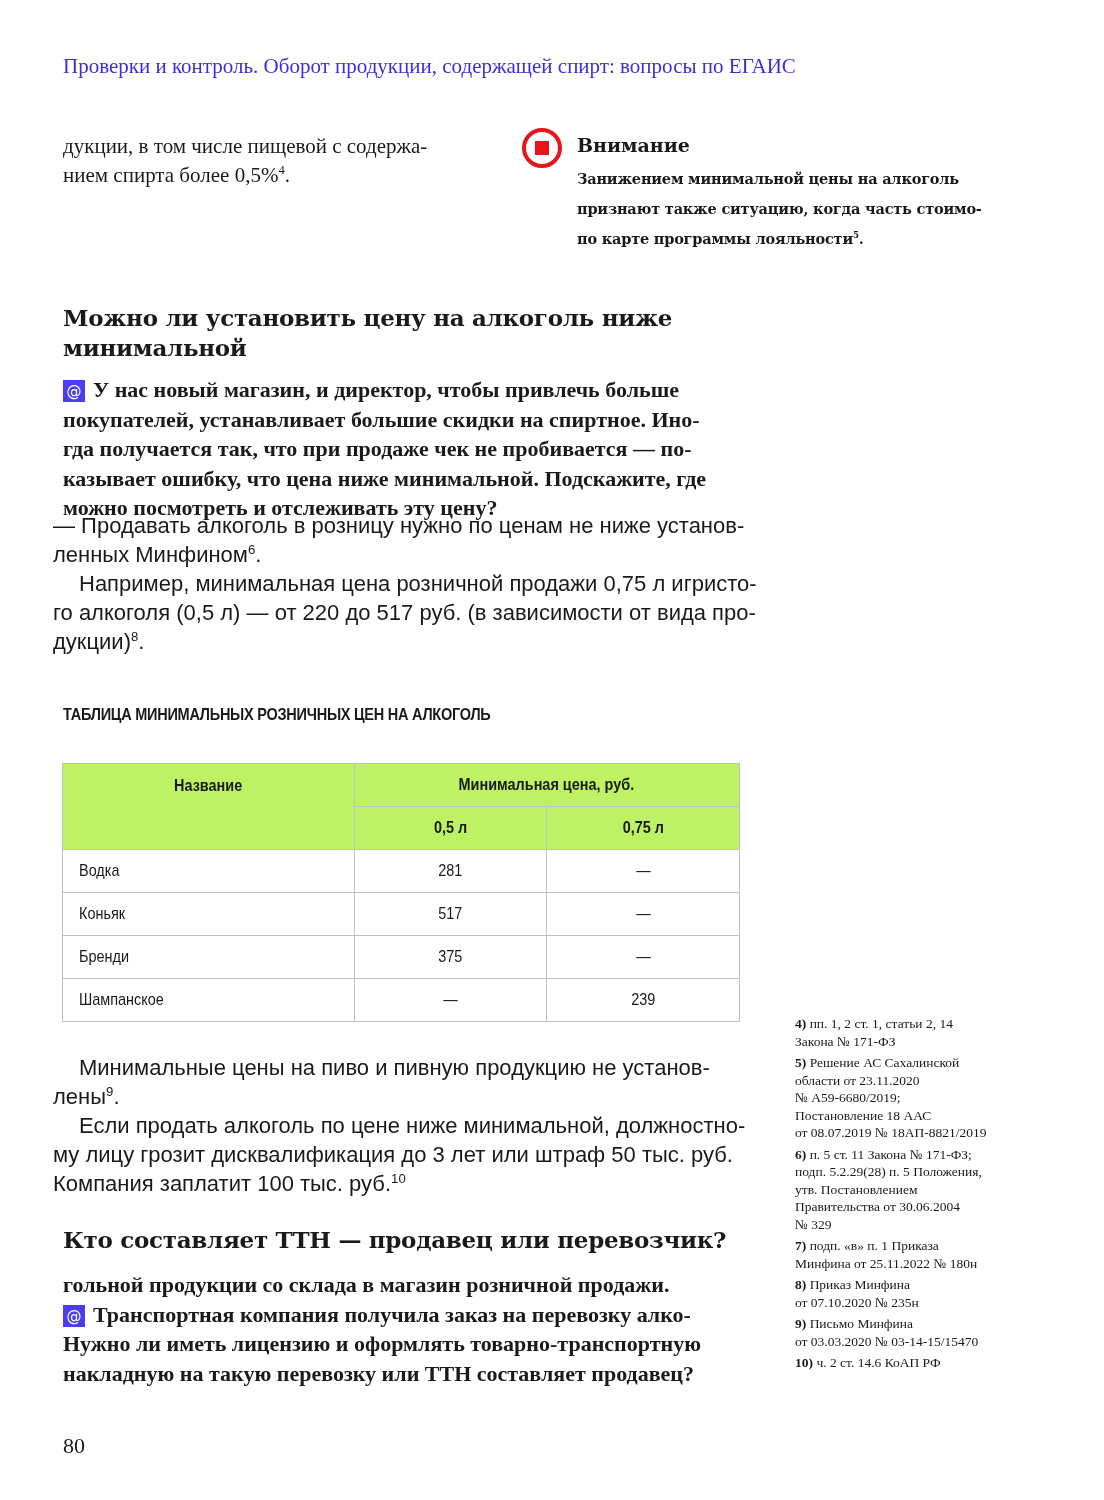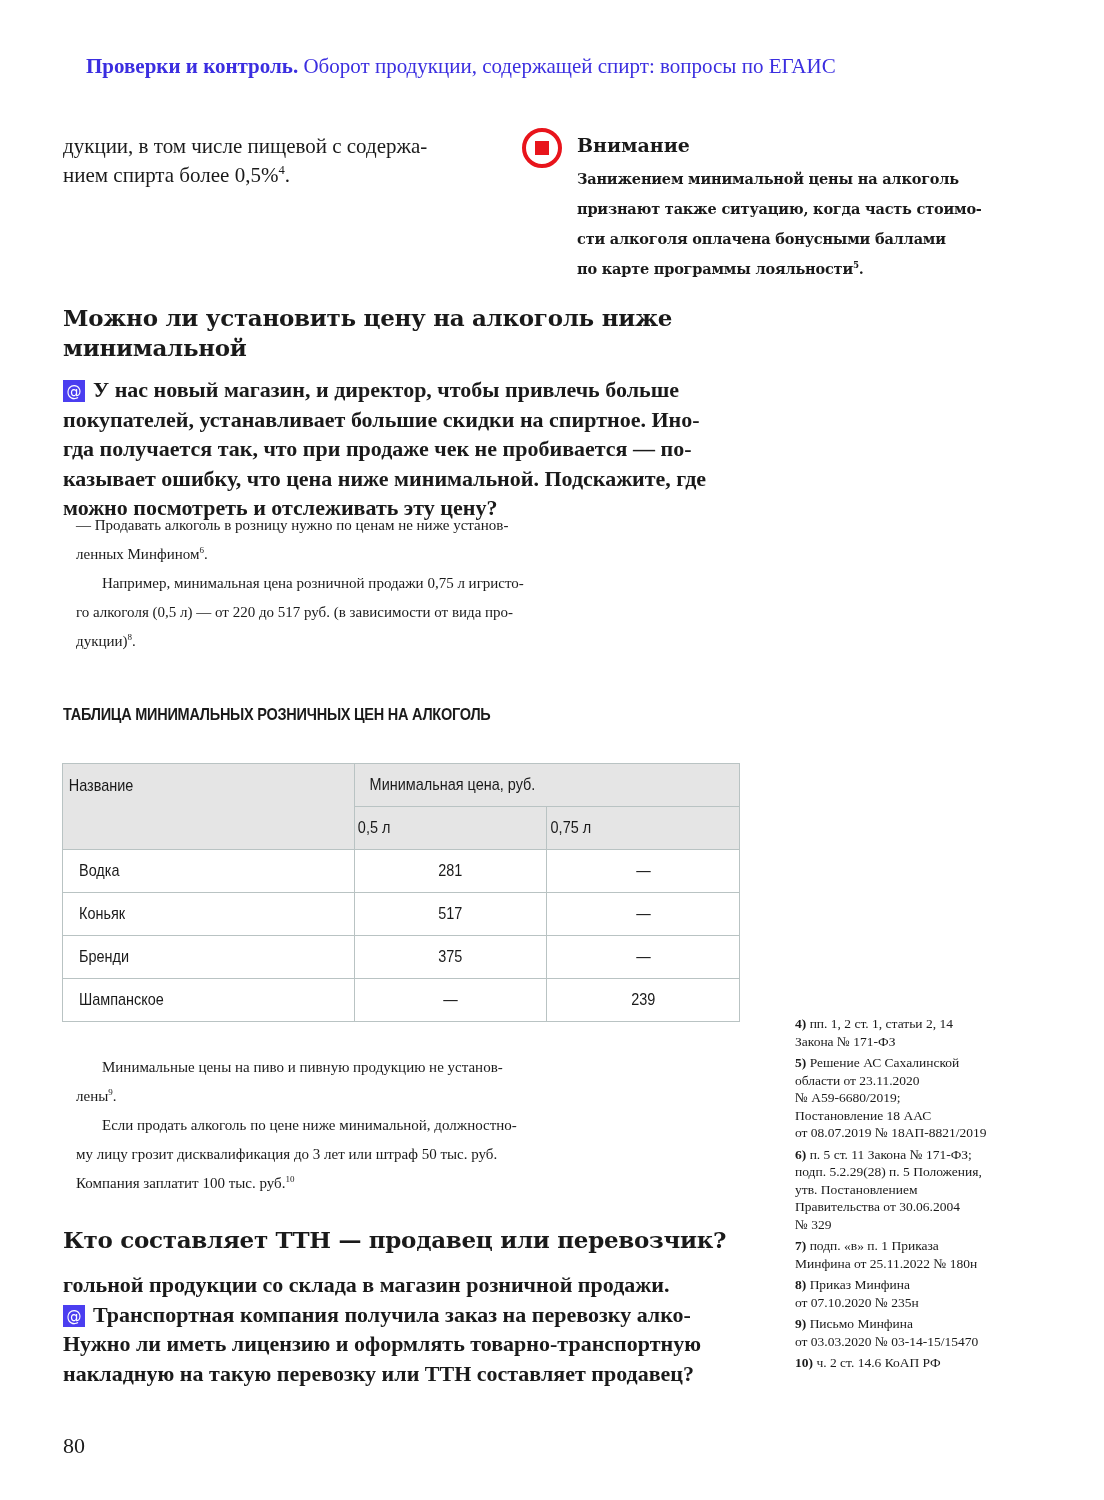--- a/index.html
+++ b/index.html
@@ -1,47 +1,47 @@
 <!DOCTYPE html>
 <html><head>
 <meta charset="utf-8">
 <style>
   * { box-sizing: border-box; margin: 0; padding: 0; }
   html, body { width: 1104px; height: 1500px; background: #ffffff; }
   body { position: relative; font-family: "DejaVu Serif", "Liberation Serif", serif; color: #1a1a1a; overflow: hidden; }
 
   .running-head { position: absolute; left: 63px; top: 54px; font-family: "Liberation Serif", serif; font-size: 21px; color: #3b2ee0; white-space: nowrap; }
-  .running-head .rh-bold { font-weight: bold; margin-left: 23px; }
+  .running-head .rh-bold { font-weight: normal; }
 
   .intro { position: absolute; left: 63px; top: 132px; width: 420px; font-family: "Liberation Serif", serif; font-size: 21px; line-height: 29px; }
   .intro p.indent { text-indent: 26px; }
   sup { font-size: 60%; vertical-align: super; line-height: 0; }
 
   .attention { position: absolute; left: 522px; top: 128px; width: 490px; }
   .attention .att-icon { position: absolute; left: 0; top: 0; width: 40px; height: 40px; border: 4px solid #e8141b; border-radius: 50%; }
   .attention .att-icon::after { content: ""; position: absolute; left: 9px; top: 9px; width: 14px; height: 14px; background: #e8141b; }
   .attention .att-title { position: absolute; left: 55px; top: 6px; font-family: "DejaVu Serif", serif; font-weight: bold; font-size: 19px; text-align: center; }
   .attention .att-body { position: absolute; left: 55px; top: 36px; width: 440px; font-family: "DejaVu Serif", serif; font-weight: bold; font-size: 14.5px; line-height: 30px; letter-spacing: -0.2px; }
   .att-body .line { display: block; white-space: nowrap; }
 
   .h2 { position: absolute; left: 63px; font-family: "DejaVu Serif", serif; font-weight: bold; font-size: 23px; line-height: 30px; letter-spacing: -0.3px; }
 
   .question { position: absolute; left: 63px; width: 680px; font-family: "Liberation Serif", serif; font-weight: bold; font-size: 22px; line-height: 29.5px; }
   .question .line { display: block; white-space: nowrap; }
   .q-icon { display: inline-block; width: 22px; height: 22px; background: #4b3ef0; color: #fff; font-family: "DejaVu Sans", sans-serif; font-size: 15px; font-weight: normal; line-height: 22px; text-align: center; vertical-align: 1px; margin-right: 8px; }
 
-  .body-text { position: absolute; left: 76px; width: 680px; font-family: Liberation Serif, serif; font-size: 15px; line-height: 29px; }
+  .body-text { position: absolute; left: 53px; width: 680px; font-family: Liberation Sans, sans-serif; font-size: 22px; line-height: 29px; }
   .body-text .line { display: block; white-space: nowrap; }
   .body-text .ind { padding-left: 26px; }
 
   .table-caption { position: absolute; left: 63px; top: 705px; font-family: "Liberation Sans", sans-serif; font-weight: bold; font-size: 16.5px; letter-spacing: -0.3px; transform: scaleX(0.88); transform-origin: left; }
 
   table.prices { position: absolute; left: 62px; top: 763px; width: 678px; border-collapse: collapse; font-family: "Liberation Sans", sans-serif; font-size: 17px; }
   table.prices td, table.prices th { border: 1px solid #b9c3c3; height: 43px; }
-  table.prices th { background: #e5e5e5; font-weight: normal; text-align: left; }
+  table.prices th { background: #bef264; font-weight: bold; text-align: center; }
   table.prices td { text-align: center; }
   table.prices td.name { text-align: left; padding-left: 16px; }
   .cond { display: inline-block; transform: scaleX(0.85); }
 
   .footnotes { position: absolute; left: 795px; top: 1015px; width: 240px; font-family: "Liberation Serif", serif; font-size: 13.5px; line-height: 17.5px; }
   .footnotes .fn { margin-bottom: 4px; }
   .footnotes .fn .line { display: block; white-space: nowrap; }
   .footnotes b { font-weight: bold; }
 
   .page-num { position: absolute; left: 63px; top: 1433px; font-family: "Liberation Serif", serif; font-size: 22px; text-align: center; }
@@ -60,21 +60,20 @@
     <span>нием спирта более 0,5%</span><sup>4</sup><span>.</span>
   </p>
 </div>
 
 <div class="attention">
   <div class="att-icon"></div>
   <div class="att-title">Внимание</div>
   <div class="att-body">
     <span class="line">Занижением минимальной цены на алкоголь</span>
     <span class="line">признают также ситуацию, когда часть стоимо-</span>
-    <span class="line">сти алкоголя оплачена бонусными баллами</span>
     <span class="line"><span>по карте программы лояльности</span><sup>5</sup><span>.</span></span>
   </div>
 </div>
 
 <div class="h2" style="top:303px;">
   <span>Можно ли установить цену на алкоголь ниже</span><br>
   <span>минимальной</span>
 </div>
 
 <div class="question" style="top:375px;">

